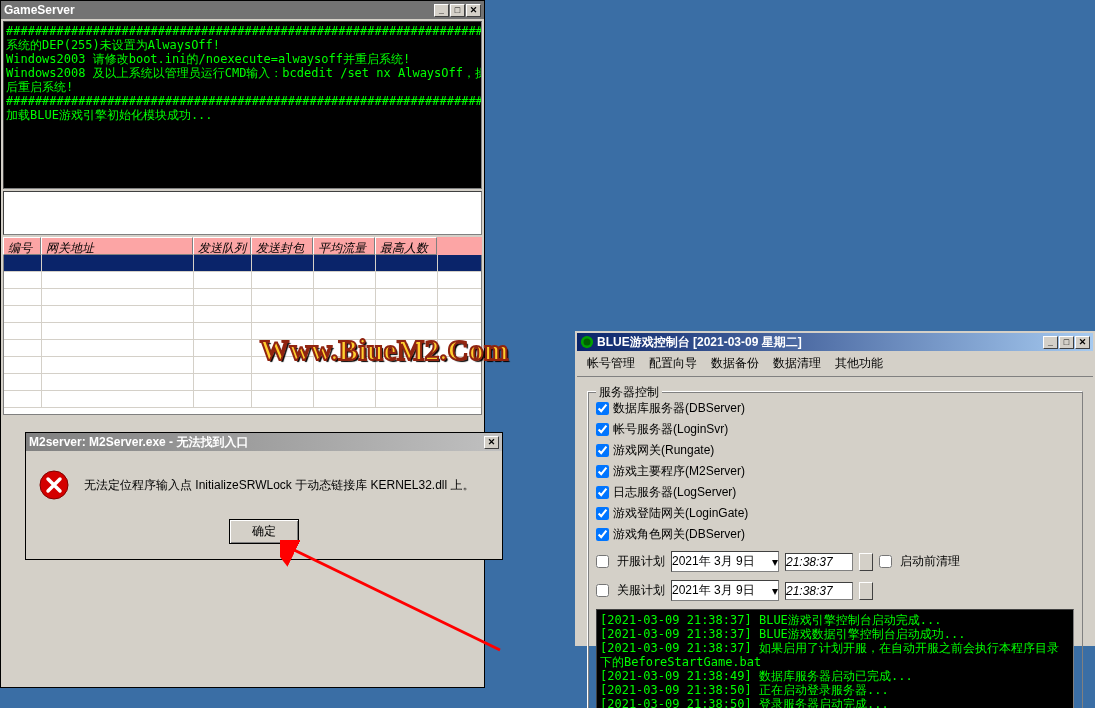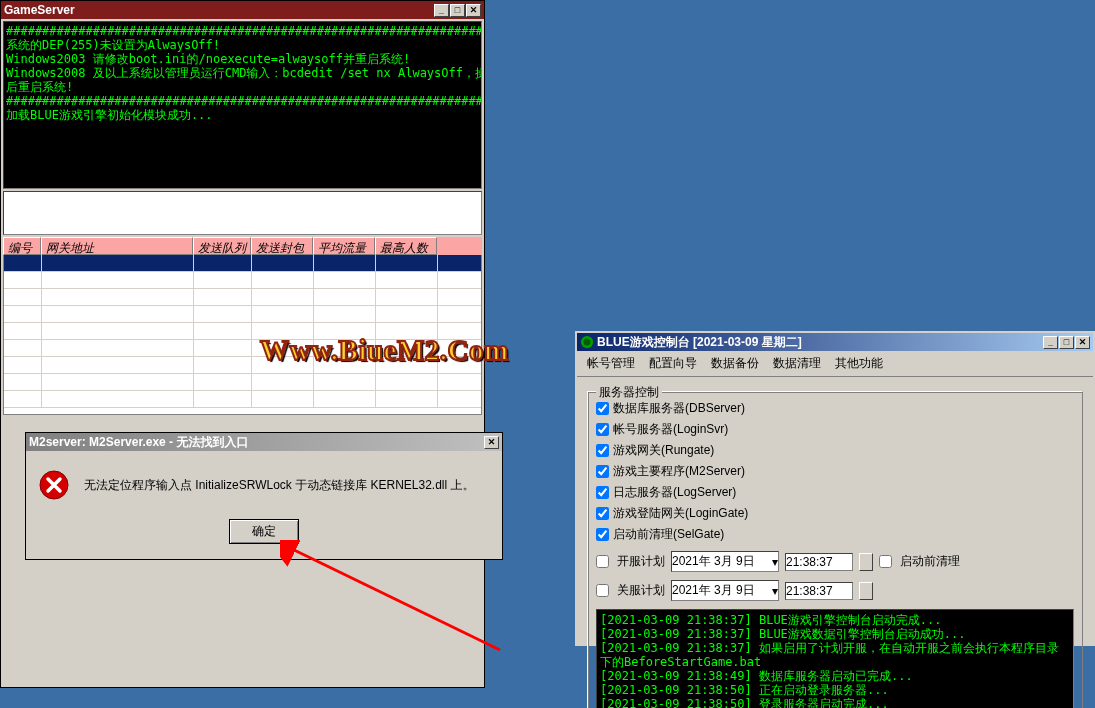--- a/index.html
+++ b/index.html
@@ -9,21 +9,21 @@
 .window { position: absolute; background: #d4d0c8; border: 1px solid #000; }
 .titlebar { background: linear-gradient(to right, #0a246a, #a6caf0); color: #fff; padding: 2px 3px; font-weight: bold; display: flex; align-items: center; height: 18px; }
 .titlebar-inactive { background: linear-gradient(to right, #808080, #c0c0c0); }
 .titlebar .icon { width: 14px; height: 14px; margin-right: 3px; }
 .titlebar .title { flex: 1; white-space: nowrap; overflow: hidden; }
 .titlebar .btns { display: flex; gap: 1px; }
 .titlebar .btn { width: 15px; height: 13px; background: #d4d0c8; border: 1px solid #fff; border-right-color: #404040; border-bottom-color: #404040; font-size: 9px; text-align: center; line-height: 11px; color: #000; font-family: "Marlett", sans-serif; cursor: pointer; }
 
 
 #gameserver { left: 0; top: 0; width: 485px; height: 688px; }
-#gameserver .titlebar { background: #7f1d1d; }
+#gameserver .titlebar { background: #737373; }
 .console { background: #000; color: #00ff00; font-family: "SimSun", monospace; font-size: 12px; padding: 2px; height: 168px; overflow: hidden; white-space: pre; line-height: 14px; border: 1px solid #808080; border-top-color: #404040; border-left-color: #404040; }
 .whitebox { background: #fff; height: 44px; border: 1px solid #808080; border-top-color: #404040; border-left-color: #404040; margin-top: 2px; }
 .table-area { margin-top: 2px; }
 .table-header { display: flex; background: #fca5a5; font-style: italic; }
 .table-header .cell { border: 1px solid #fff; border-right-color: #808080; border-bottom-color: #808080; padding: 2px 4px; height: 18px; }
 .tbl-col-0 { width: 38px; } .tbl-col-1 { width: 152px; } .tbl-col-2 { width: 58px; } .tbl-col-3 { width: 62px; } .tbl-col-4 { width: 62px; } .tbl-col-5 { width: 62px; }
 .table-body { background: #fff; height: 160px; border: 1px solid #808080; border-top: none; }
 .table-row { height: 17px; border-bottom: 1px solid #d4d0c8; display: flex; }
 .table-row.selected { background: #0a246a; }
 .table-row .cell { border-right: 1px solid #d4d0c8; }
@@ -44,21 +44,21 @@
 #ctrlpanel .content { padding: 6px 10px; }
 .groupbox { border: 1px solid #808080; border-top-color: #fff; border-left-color: #fff; box-shadow: inset 1px 1px 0 #808080; padding: 8px 8px; position: relative; margin-top: 8px; }
 .groupbox > .legend { position: absolute; top: -8px; left: 8px; background: #d4d0c8; padding: 0 3px; }
 .checkrow { display: flex; flex-wrap: wrap; gap: 4px 0; flex-direction: column; }
 .checkitem { display: flex; align-items: center; width: 170px; }
 .checkitem.wide { width: 180px; }
 .checkitem input { margin-right: 4px; }
 .schedrow { display: flex; align-items: center; gap: 6px; margin-top: 8px; }
 .schedrow input[type=checkbox] { margin-right: 2px; }
 .dateinput, .timeinput { background: #fff; border: 1px solid #808080; border-top-color: #404040; border-left-color: #404040; padding: 1px 0; display: inline-flex; align-items: center; }
-.dateinput { width: 108px; } .timeinput { width: 68px; }
+.dateinput { width: 108px; } .timeinput { width: 68px; font-style: italic; }
 .spinbtn { width: 14px; height: 18px; display: inline-block; background: #d4d0c8; border: 1px solid #fff; border-right-color: #404040; border-bottom-color: #404040; }
 .logbox { background: #000; color: #00ff00; font-family: "SimSun", monospace; font-size: 12px; padding: 3px; margin-top: 8px; height: 135px; overflow: hidden; white-space: pre-wrap; line-height: 14px; border: 1px solid #808080; border-top-color: #404040; border-left-color: #404040; }
 .bottombtn { text-align: center; margin-top: 6px; }
 
 
 .watermark { position: absolute; left: 260px; top: 334px; font-size: 29px; font-weight: bold; font-family: "Times New Roman", serif; color: #ffcf2e; -webkit-text-stroke: 2px #902410; text-shadow: 2px 2px 1px #000; z-index: 20; letter-spacing: 0.5px; }
 
 
 .arrow { position: absolute; z-index: 30; pointer-events: none; }
 
@@ -237,21 +237,21 @@
           <label class="checkitem">
             <input type="checkbox" checked="" style="">
             <span>日志服务器(LogServer)</span>
           </label>
           <label class="checkitem">
             <input type="checkbox" checked="" style="">
             <span>游戏登陆网关(LoginGate)</span>
           </label>
           <label class="checkitem">
             <input type="checkbox" checked="" style="">
-            <span>启动前清理(SelGate)</span>
+            <span>游戏角色网关(DBServer)</span>
           </label>
         </div>
 
       <div class="schedrow">
         <input type="checkbox" style="">
         <span>开服计划</span>
         <span class="dateinput">
             <span>2021年 3月 9日</span>
             <span style="margin-left:auto">▾</span>
           </span>

